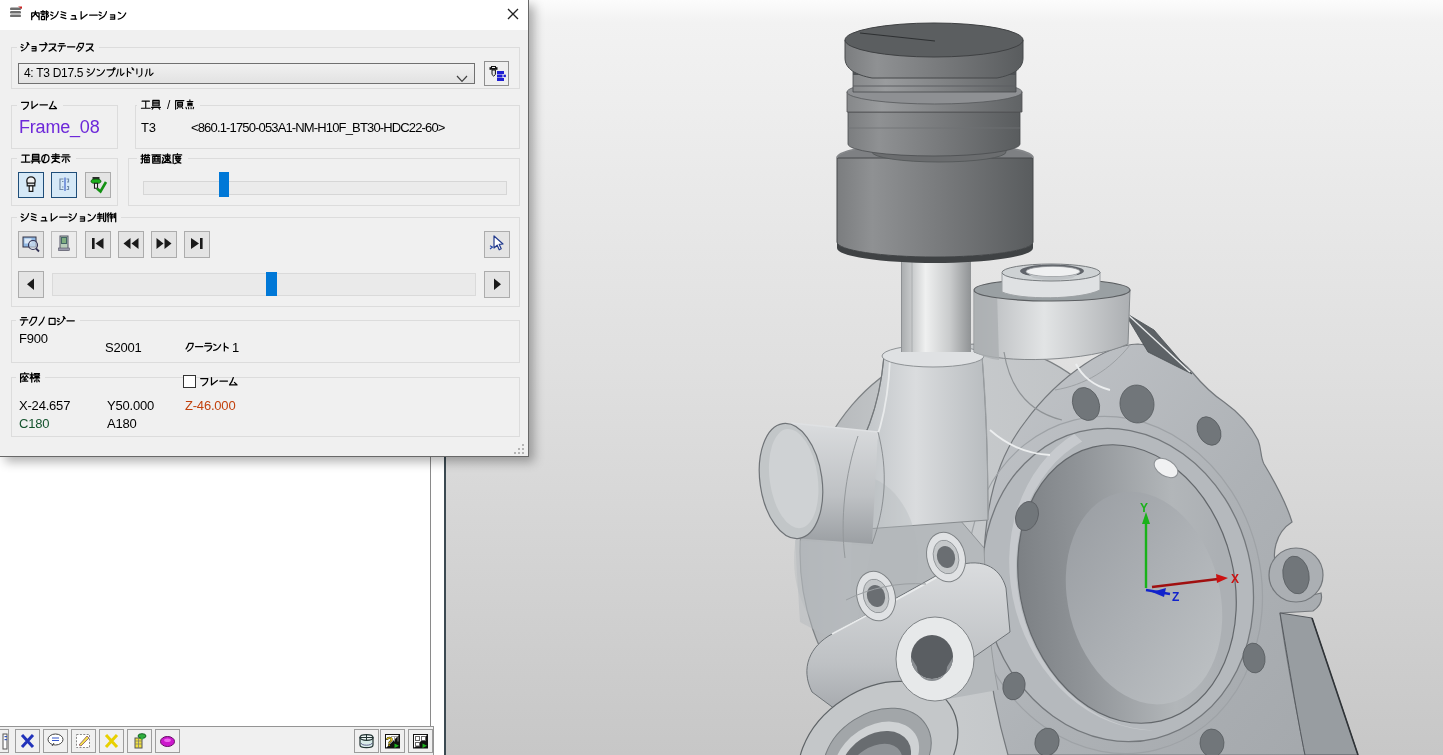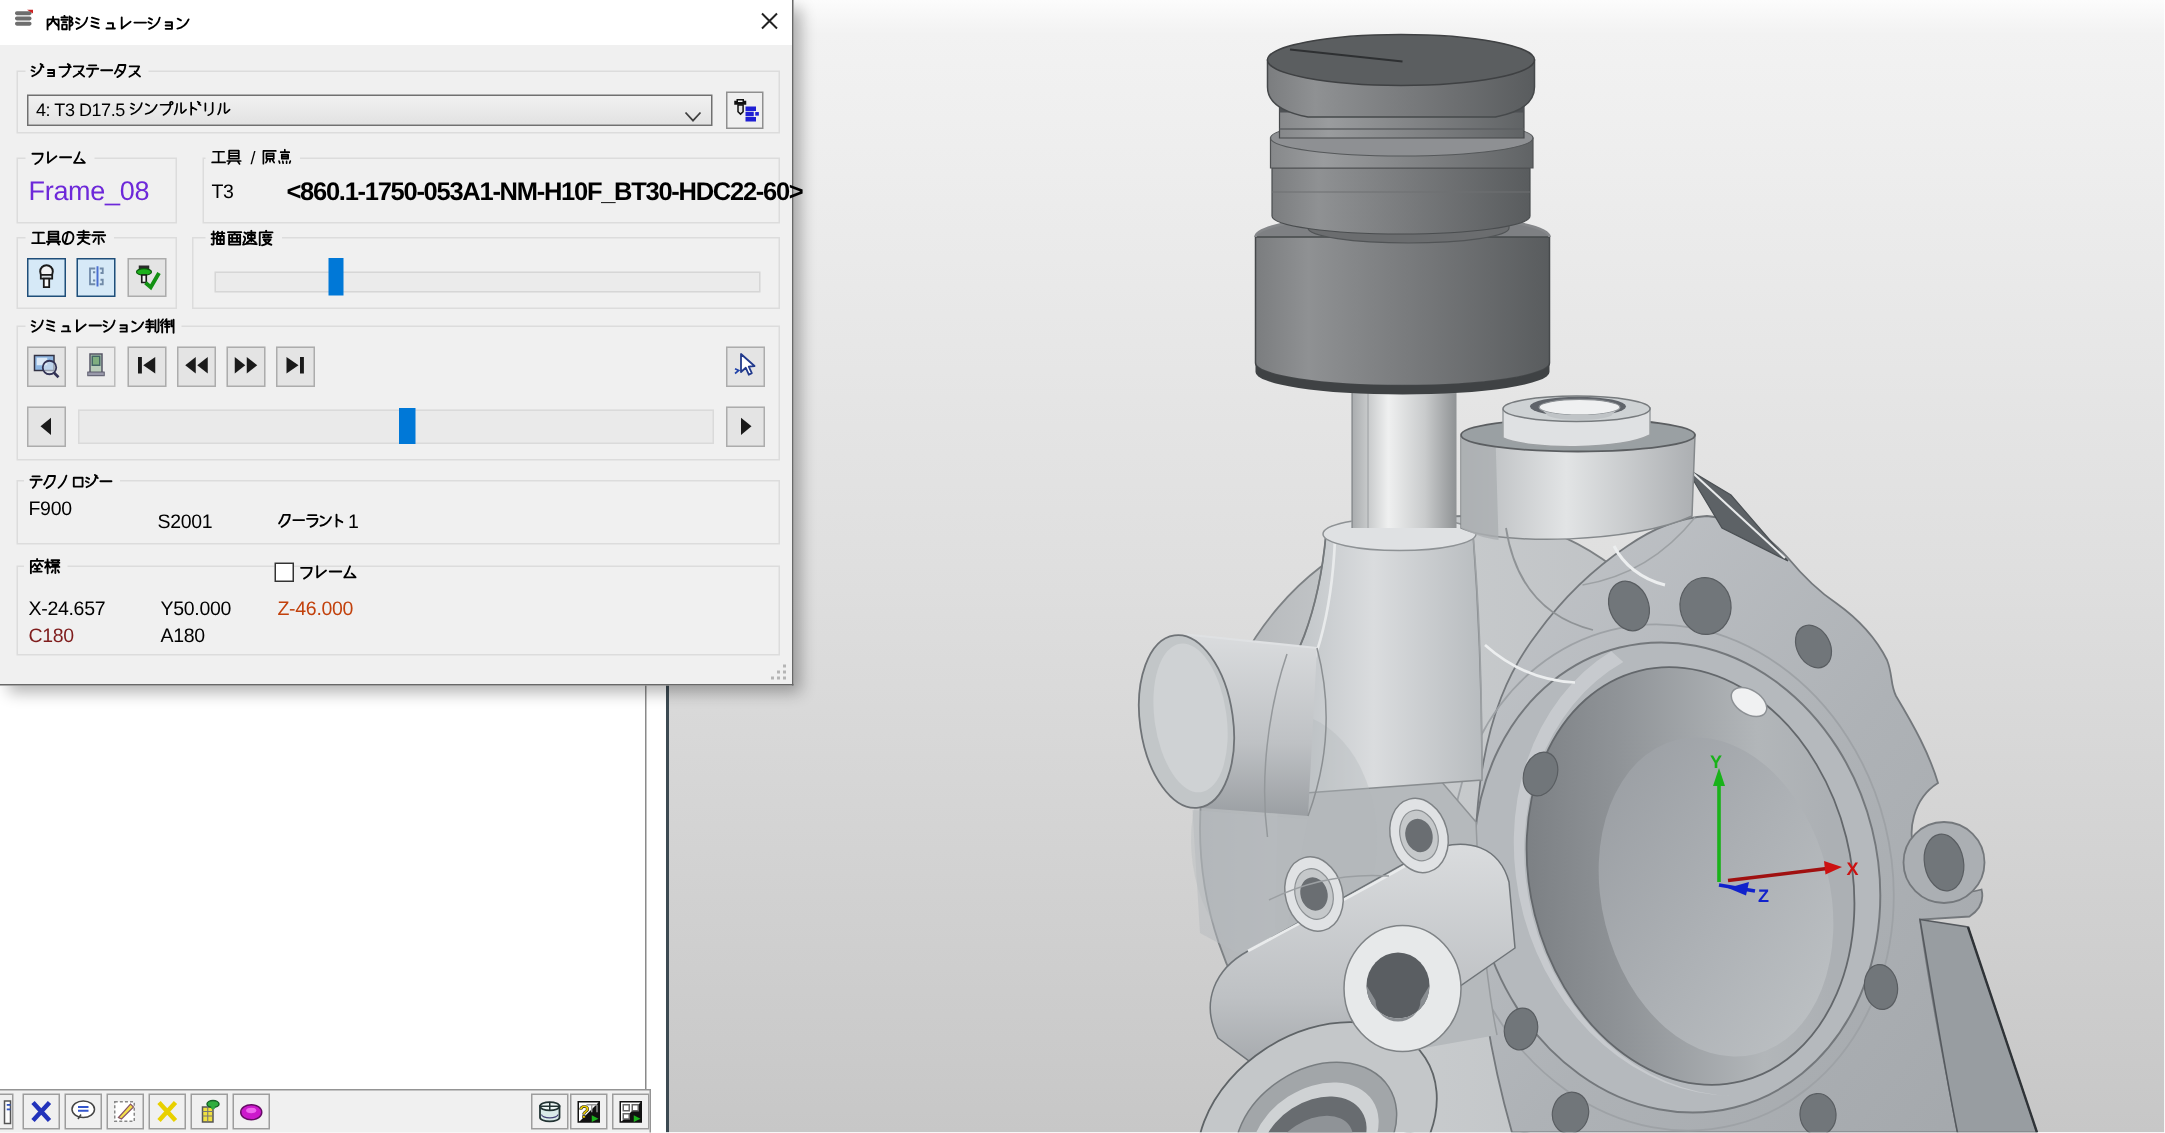--- a/index.html
+++ b/index.html
@@ -511,21 +511,21 @@
       </svg></div>
 <div class="btn" style="left:484px;top:61px;width:23px;height:23px;border-color:#8f8f8f;background:#efefef"><svg width="23" height="23" viewBox="0 0 23 23">
         <path d="M4.5,6.5 h8" stroke="#111" stroke-width="2.6"></path>
         <rect x="6.5" y="4.5" width="4" height="2" fill="#f5f5f5" stroke="#111" stroke-width="1"></rect>
         <path d="M7,8 h3.4 v4.5 l-1.7,1.6 l-1.7,-1.6 Z" fill="#e8e8e8" stroke="#111" stroke-width="1"></path>
         <path d="M12,10.5 h7 M12,14 h5.5 M12,17.5 h7" stroke="#1f1fd4" stroke-width="3"></path>
         <rect x="18.5" y="12.7" width="2.4" height="2.4" fill="#1f1fd4"></rect>
       </svg></div>
 <div style="position:absolute;left:19.0px;top:120.7px;font-size:18px;line-height:13.0px;letter-spacing:-0.20px;color:#6d28d9;font-weight:normal;white-space:pre;">Frame_08</div>
 <div style="position:absolute;left:141.0px;top:120.7px;font-size:13.0px;line-height:13.0px;letter-spacing:-0.20px;color:#000;font-weight:normal;white-space:pre;">T3</div>
-<div style="position:absolute;left:191.0px;top:120.7px;font-size:17px;line-height:13.0px;letter-spacing:-0.85px;color:#000;font-weight:bold;white-space:pre;">&lt;860.1-1750-053A1-NM-H10F_BT30-HDC22-60&gt;</div>
+<div style="position:absolute;left:191.0px;top:120.7px;font-size:13.0px;line-height:13.0px;letter-spacing:-0.85px;color:#000;font-weight:normal;white-space:pre;">&lt;860.1-1750-053A1-NM-H10F_BT30-HDC22-60&gt;</div>
 <div style="position:absolute;left:18px;top:172px;width:24px;height:24px;background:#d6e9f7;border:1px solid #1f4e79"><svg width="24" height="24" viewBox="0 0 24 24">
         <circle cx="12" cy="8" r="4.2" fill="#f2f2f2" stroke="#1a1a1a" stroke-width="1.3"></circle>
         <path d="M8.2,10.2 h7.6 v2.6 h-7.6 Z" fill="#d9dde0" stroke="#1a1a1a" stroke-width="1.2"></path>
         <path d="M10.2,12.8 h3.6 v5.6 h-3.6 Z" fill="#fafafa" stroke="#1a1a1a" stroke-width="1.2"></path>
       </svg></div>
 <div style="position:absolute;left:51px;top:172px;width:24px;height:24px;background:#d6e9f7;border:1px solid #1f4e79"><svg width="24" height="24" viewBox="0 0 24 24">
         <path d="M11.5,6 H8 V16.5 H11.5 M10,8.5 h1.5 M10,14 h1.5" fill="none" stroke="#708aa8" stroke-width="1.2"></path>
         <path d="M14.5,6 H16.5 V9 H15 M15,13.5 H16.5 V16.5 H14.5" fill="none" stroke="#708aa8" stroke-width="1.2"></path>
         <path d="M13,4.5 V18" stroke="#4a6fd0" stroke-width="1.3"></path>
       </svg></div>
@@ -611,21 +611,21 @@
           <path d="M1.5,5.4 L10.3,5.4" fill="none" stroke="#000" stroke-width="1.44" stroke-linecap="round" stroke-linejoin="round"></path>
         </g>
         <g transform="translate(29.22,0.31) scale(0.870)">
           <path d="M5.9,1.4 C5.1,4.3 3.4,7.6 1.5,9.9 M1.5,9.9 L10.1,9.9 C9.2,8.7 8.2,7.7 7.2,7" fill="none" stroke="#000" stroke-width="1.44" stroke-linecap="round" stroke-linejoin="round"></path>
         </g>
       </svg>
     </div>
 <div style="position:absolute;left:19.0px;top:398.7px;font-size:13.0px;line-height:13.0px;letter-spacing:-0.20px;color:#000;font-weight:normal;white-space:pre;">X-24.657</div>
 <div style="position:absolute;left:107.0px;top:398.7px;font-size:13.0px;line-height:13.0px;letter-spacing:-0.20px;color:#000;font-weight:normal;white-space:pre;">Y50.000</div>
 <div style="position:absolute;left:185.0px;top:398.7px;font-size:13.0px;line-height:13.0px;letter-spacing:-0.20px;color:#c2410c;font-weight:normal;white-space:pre;">Z-46.000</div>
-<div style="position:absolute;left:19.0px;top:417.2px;font-size:13.0px;line-height:13.0px;letter-spacing:-0.20px;color:#7f1d1d;font-weight:normal;white-space:pre;">C180</div>
+<div style="position:absolute;left:19.0px;top:417.2px;font-size:13.0px;line-height:13.0px;letter-spacing:-0.20px;color:#14532d;font-weight:normal;white-space:pre;">C180</div>
 <div style="position:absolute;left:107.0px;top:417.2px;font-size:13.0px;line-height:13.0px;letter-spacing:-0.20px;color:#000;font-weight:normal;white-space:pre;">A180</div>
 <div style="position:absolute;left:513px;top:441px"><svg width="12" height="12" viewBox="0 0 12 12">
         <rect x="9" y="1" width="2" height="2" fill="#b5b5b5"></rect>
         <rect x="5" y="5" width="2" height="2" fill="#b5b5b5"></rect>
         <rect x="9" y="5" width="2" height="2" fill="#b5b5b5"></rect>
         <rect x="1" y="9" width="2" height="2" fill="#b5b5b5"></rect>
         <rect x="5" y="9" width="2" height="2" fill="#b5b5b5"></rect>
         <rect x="9" y="9" width="2" height="2" fill="#b5b5b5"></rect>
       </svg></div>
 </div>

